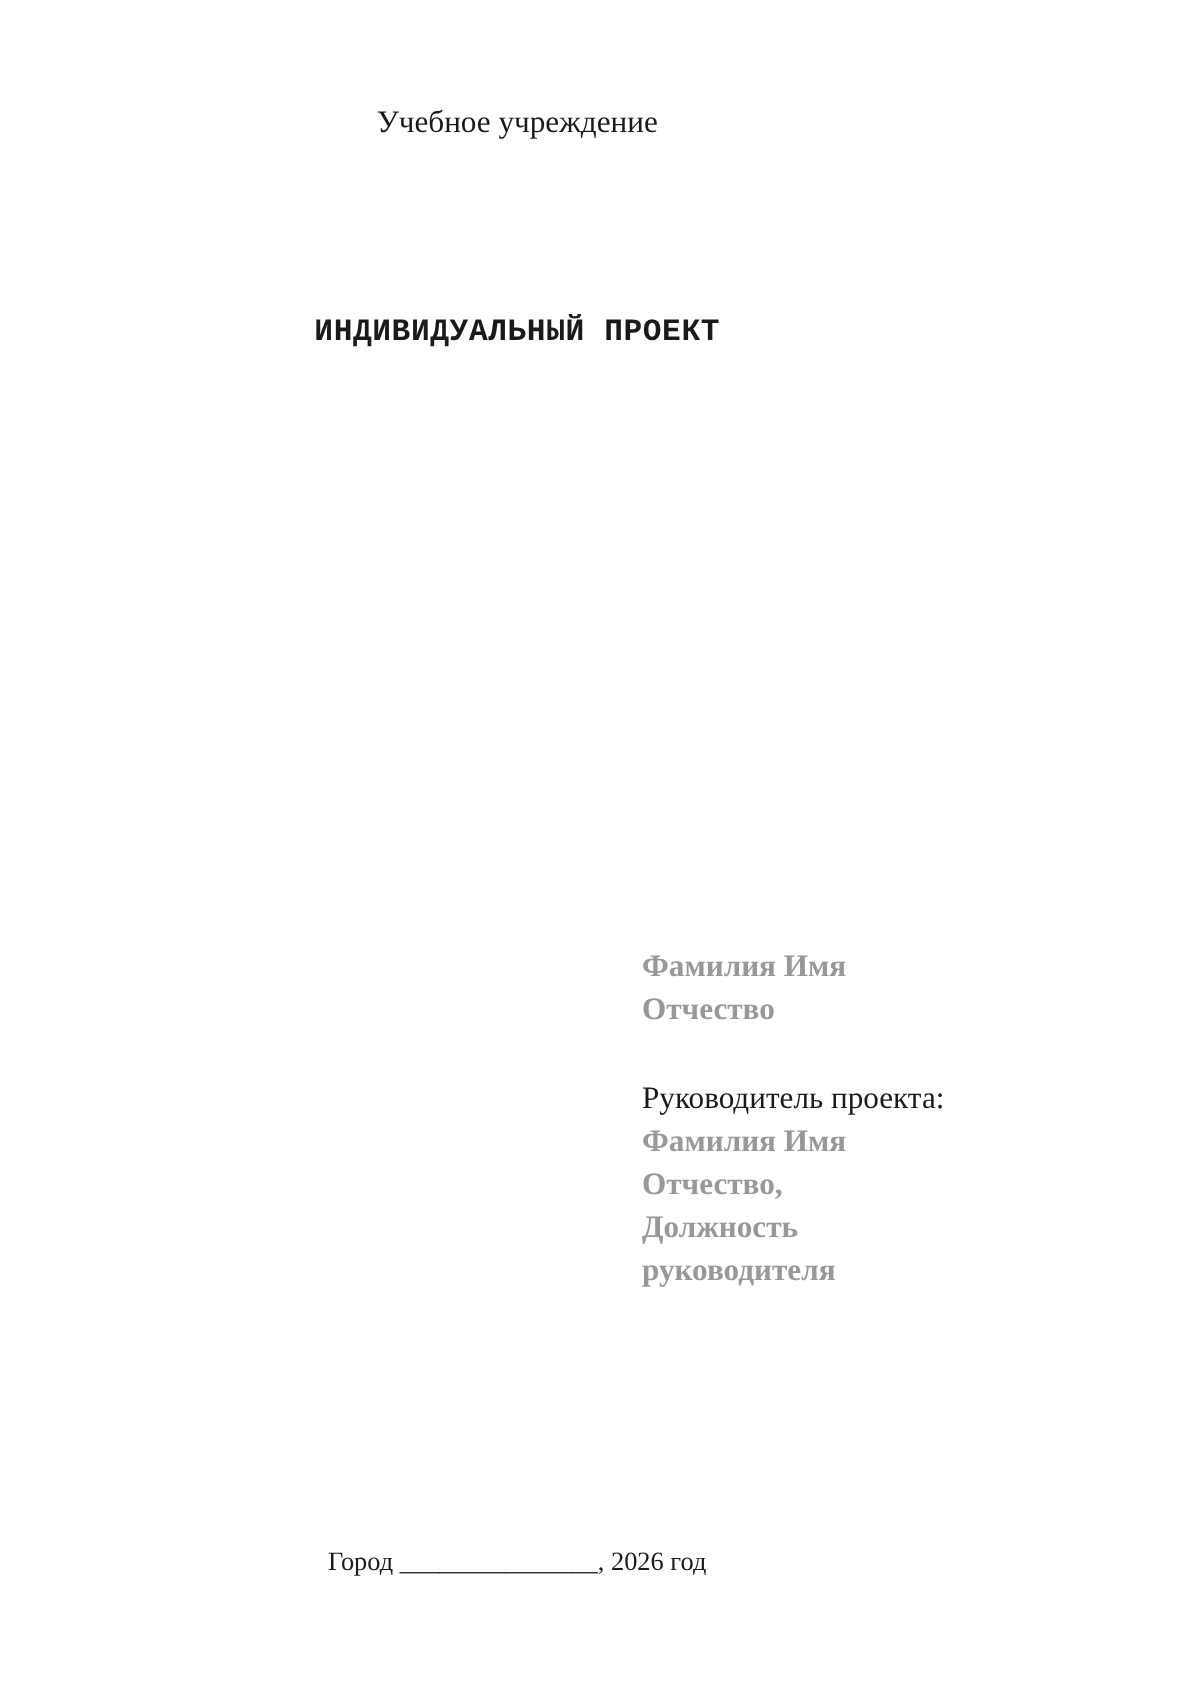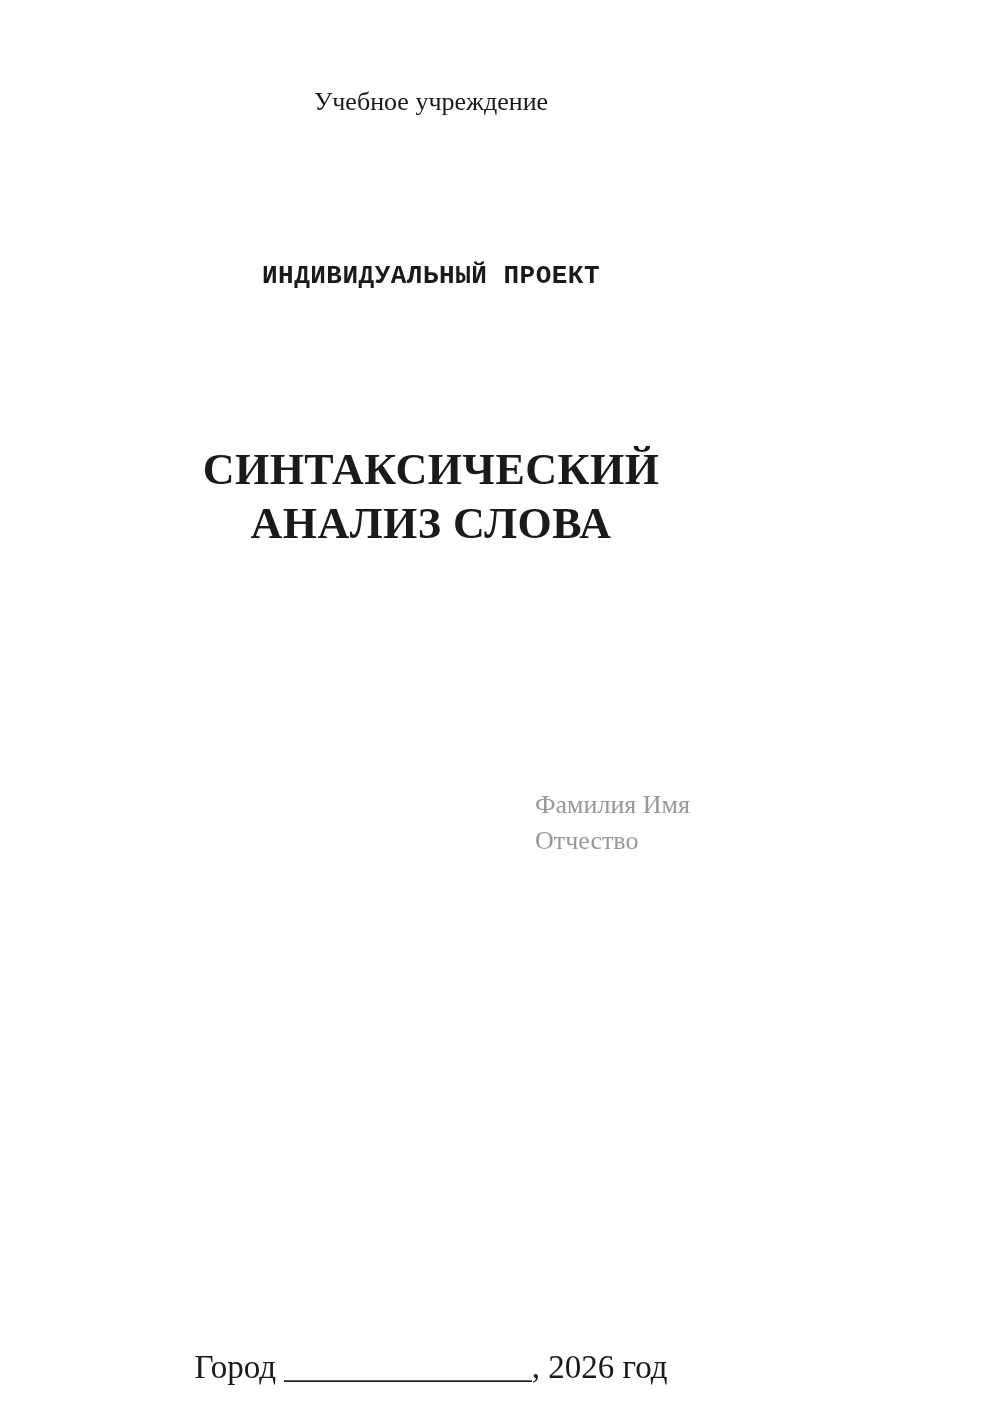--- a/index.html
+++ b/index.html
@@ -50,40 +50,45 @@
     top: 787px;
     text-align: left;
     font-size: 26px;
     line-height: 36px;
   }
   .credit-group.supervisor {
     margin-top: 38px;
   }
   .credit-placeholder {
     color: #97989b;
+    font-weight: bold;
   }
   .footer-line {
-    top: 1349px;
-    font-size: 33px;
+    top: 1283px;
+    font-size: 22px;
     line-height: 36px;
   }
 </style>
 </head>
 <body>
 
 <div class="page">
 
   <div class="column institution">Учебное учреждение</div>
 
   <div class="column project-type">ИНДИВИДУАЛЬНЫЙ ПРОЕКТ</div>
 
-  <h1 class="column title">СИНТАКСИЧЕСКИЙ АНАЛИЗ СЛОВА</h1>
 
   <div class="credits">
     <div class="credit-group author">
       <div class="credit-placeholder">Фамилия Имя Отчество</div>
     </div>
 
+    <div class="credit-group supervisor">
+      <div class="credit-label">Руководитель проекта:</div>
+      <div class="credit-placeholder">Фамилия Имя Отчество,</div>
+      <div class="credit-placeholder">Должность руководителя</div>
+    </div>
   </div>
 
   <div class="column footer-line">Город _______________, 2026 год</div>
 
 </div>
 
 </body></html>

